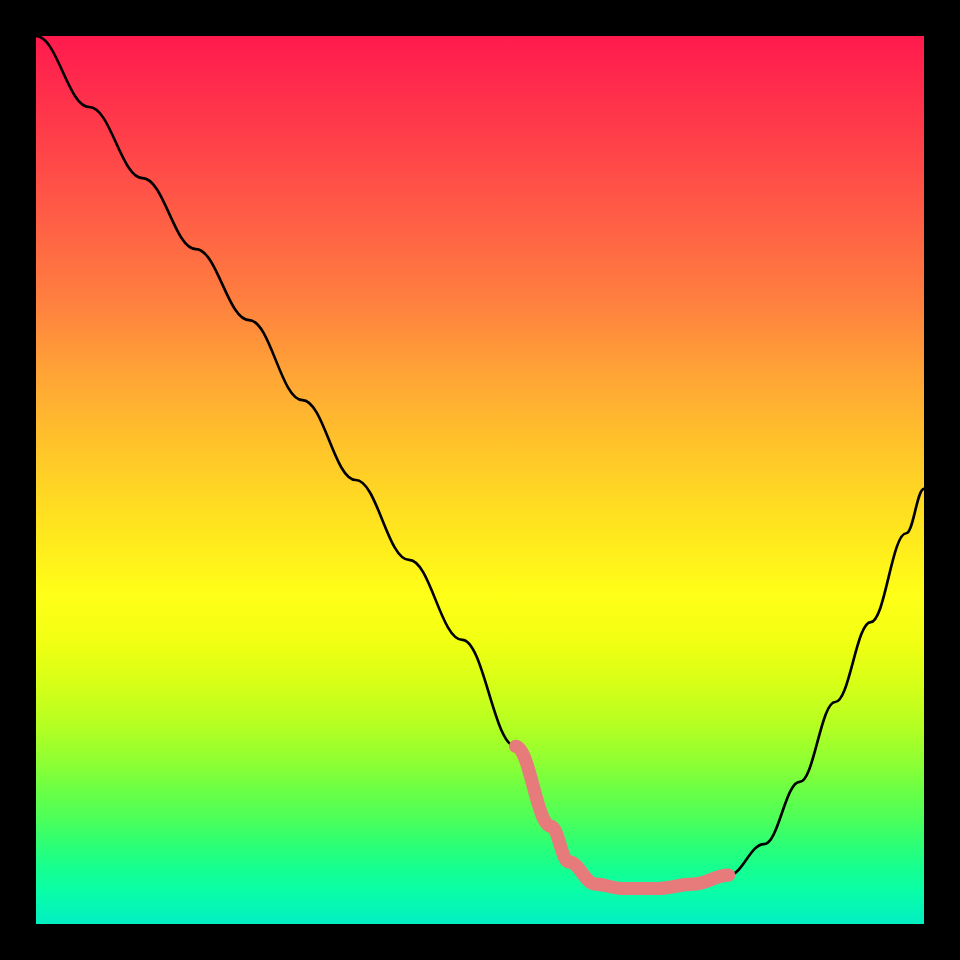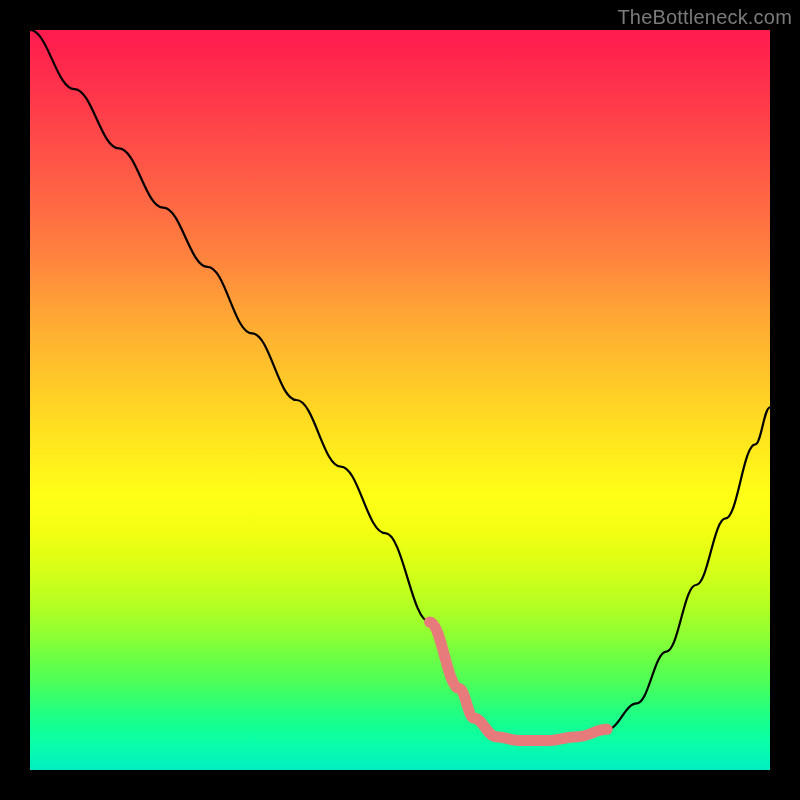--- a/index.html
+++ b/index.html
@@ -68,21 +68,20 @@
     font-size: 20px;
     font-weight: 500;
     letter-spacing: 0.2px;
     user-select: none;
   }
 </style>
 </head>
 <body>
 
 <div class="stage">
-  <div class="watermark">TheBottleneck.com</div>
   <div class="plot">
     <div class="gradient"></div>
     <svg class="curve" viewBox="0 0 740 740" preserveAspectRatio="none">
       <path id="curve-black" fill="none" stroke="#000000" stroke-width="2.2" stroke-linejoin="round" stroke-linecap="round" d="M 0 0 C 17.76 0 26.639999999999997 59.19999999999993 44.4 59.19999999999993 C 62.16 59.19999999999993 71.03999999999999 118.39999999999998 88.8 118.39999999999998 C 106.56 118.39999999999998 115.44 177.60000000000002 133.2 177.60000000000002 C 150.95999999999998 177.60000000000002 159.84 236.79999999999995 177.6 236.79999999999995 C 195.35999999999999 236.79999999999995 204.24 303.40000000000003 222 303.40000000000003 C 239.76 303.40000000000003 248.64 370 266.4 370 C 284.15999999999997 370 293.04 436.6 310.8 436.6 C 328.56 436.6 337.44 503.2 355.2 503.2 C 372.96 503.2 381.84000000000003 592 399.6 592 C 411.44 592 417.36 658.6 429.2 658.6 C 435.12 658.6 438.08 688.2 444 688.2 C 452.88 688.2 457.32 706.7 466.2 706.7 C 475.08 706.7 479.52000000000004 710.4 488.40000000000003 710.4 C 500.24 710.4 506.16 710.4 518 710.4 C 529.84 710.4 535.76 706.7 547.6 706.7 C 559.44 706.7 565.36 699.3 577.2 699.3 C 589.04 699.3 594.96 673.4 606.8 673.4 C 618.64 673.4 624.56 621.6 636.4 621.6 C 648.24 621.6 654.16 555 666 555 C 677.8399999999999 555 683.76 488.4 695.5999999999999 488.4 C 707.4399999999999 488.4 713.3599999999999 414.4 725.1999999999999 414.4 C 731.12 414.4 734.0799999999999 377.40000000000003 740 377.40000000000003"></path>
       <path id="curve-pink" fill="none" stroke="#e77a7a" stroke-width="11" stroke-linecap="round" stroke-linejoin="round" d="M 399.6 592 C 411.44 592 417.36 658.6 429.2 658.6 C 435.12 658.6 438.08 688.2 444 688.2 C 452.88 688.2 457.32 706.7 466.2 706.7 C 475.08 706.7 479.52000000000004 710.4 488.40000000000003 710.4 C 500.24 710.4 506.16 710.4 518 710.4 C 529.84 710.4 535.76 706.7 547.6 706.7 C 559.44 706.7 565.36 699.3 577.2 699.3"></path>
     </svg>
   </div>
 </div>
 
 </body></html>

